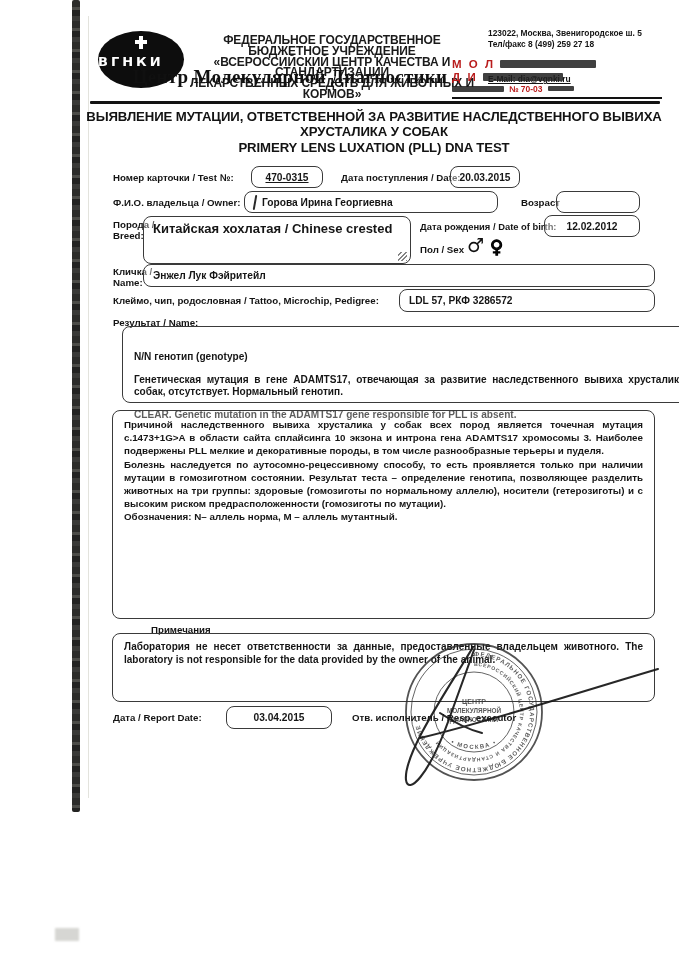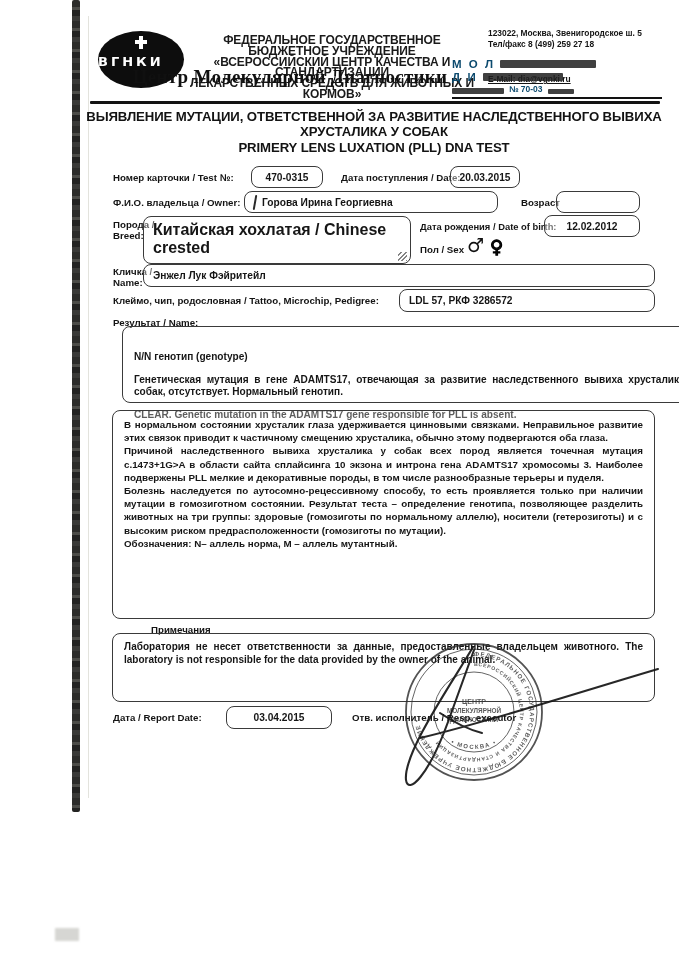--- a/index.html
+++ b/index.html
@@ -13,21 +13,21 @@
   
   .logo{left:98px;top:31px;width:86px;height:57px;}
   .logo-ellipse{position:absolute;inset:0;background:#0d0d0d;border-radius:50%;}
   .logo-cross-v{position:absolute;left:50%;top:5px;width:4px;height:13px;margin-left:-2px;background:#fff;}
   .logo-cross-h{position:absolute;left:50%;top:9px;width:12px;height:4px;margin-left:-6px;background:#fff;}
   .logo-label{position:absolute;left:0;right:0;top:23px;color:#fff;font-weight:700;font-size:13px;letter-spacing:3px;font-family:"DejaVu Sans",sans-serif;}
   .org{left:188px;top:35px;width:288px;text-align:center;font-size:12px;font-weight:700;line-height:10.8px;letter-spacing:-0.1px;}
   .dept{left:96px;top:66px;width:388px;text-align:center;font-family:"Liberation Serif",serif;font-weight:700;font-size:19px;letter-spacing:.3px;color:#101010;}
   .contact{left:488px;top:28px;width:184px;font-size:8.4px;font-weight:700;line-height:11px;color:#141414;}
   .contact .email{text-decoration:underline;margin-top:24px;}
-  .overlay{left:452px;top:57px;width:216px;font-weight:800;color:#0c4a6e;}
+  .overlay{left:452px;top:57px;width:216px;font-weight:800;color:#b91c1c;}
   .overlay-row{display:flex;align-items:center;gap:5px;height:13px;}
   .overlay-row .txt{font-size:11.5px;letter-spacing:2px;}
   .smudge{display:inline-block;height:8px;background:#1f1f1f;border-radius:1px;filter:blur(.6px);opacity:.85;}
   .overlay-rule{left:452px;top:97px;width:210px;height:2px;background:#121212;}
   .header-rule{left:90px;top:101px;width:570px;height:2.5px;background:#131313;border-radius:1px;}
   
   .title{left:86px;top:109px;width:576px;text-align:center;font-weight:800;font-size:13.2px;line-height:15.4px;letter-spacing:-0.1px;color:#131313;}
   
   .lbl{font-size:9.7px;font-weight:700;color:#141414;white-space:nowrap;}
   .lbl2{line-height:10.5px;}
@@ -78,38 +78,38 @@
 
   <div class="abs overlay">
     <div class="overlay-row">
       <span class="txt">М О Л</span>
       <span class="smudge" style="width:96px"></span>
     </div>
     <div class="overlay-row">
       <span class="txt">Д И</span>
       <span class="smudge" style="width:80px"></span>
     </div>
-    <div class="overlay-row" style="height:11px;align-items:flex-end;">
+    <div class="overlay-row" style="height:11px;">
       <span class="smudge" style="width:52px;height:6px"></span>
       <span style="font-size:8.5px;font-weight:800;">№ 70-03</span>
       <span class="smudge" style="width:26px;height:5px"></span>
     </div>
   </div>
   <div class="abs overlay-rule"></div>
 
   <div class="abs header-rule"></div>
 
   <div class="abs title">
     <div>ВЫЯВЛЕНИЕ МУТАЦИИ, ОТВЕТСТВЕННОЙ ЗА РАЗВИТИЕ НАСЛЕДСТВЕННОГО ВЫВИХА</div>
     <div>ХРУСТАЛИКА У СОБАК</div>
     <div>PRIMERY LENS LUXATION (PLL) DNA TEST</div>
   </div>
 
   <div class="abs lbl" style="left:113px;top:172px;">Номер карточки / Test №:</div>
-  <div class="abs box center" style="left:251px;top:166px;width:72px;height:22px;">
+  <div class="abs box center" style="left:251px;top:166px;width:72px;height:22px;text-decoration:underline;">
     <span>470-0315</span>
   </div>
   <div class="abs lbl" style="left:341px;top:172px;">Дата поступления / Date:</div>
   <div class="abs box center" style="left:450px;top:166px;width:70px;height:22px;">
     <span>20.03.2015</span>
   </div>
 
   <div class="abs lbl" style="left:113px;top:197px;">Ф.И.О. владельца / Owner:</div>
   <div class="abs box padded" style="left:244px;top:191px;width:254px;height:22px;">
     <span class="pen-tick"></span>
@@ -117,21 +117,21 @@
   </div>
   <div class="abs lbl" style="left:521px;top:197px;">Возраст</div>
   <div class="abs box padded" style="left:556px;top:191px;width:84px;height:22px;">
     <span></span>
   </div>
 
   <div class="abs lbl lbl2" style="left:113px;top:220px;">
     <div>Порода /</div>
     <div>Breed:</div>
   </div>
-  <div class="abs bigbox" style="left:143px;top:216px;width:268px;height:48px;padding:4px 9px;font-size:16px;position:absolute;">
+  <div class="abs bigbox" style="left:143px;top:216px;width:268px;height:48px;padding:4px 9px;font-size:13px;position:absolute;">
     <span>Китайская хохлатая / Chinese crested</span>
     <span class="handle-mark"></span>
   </div>
   <div class="abs lbl" style="left:420px;top:221px;font-size:9.4px;">Дата рождения / Date of birth:</div>
   <div class="abs box center" style="left:544px;top:215px;width:96px;height:22px;">
     <span>12.02.2012</span>
   </div>
   <div class="abs lbl" style="left:420px;top:244px;">Пол / Sex</div>
   <div class="abs sexsym" style="left:467px;top:234px;font-size:19px;">♂</div>
   <div class="abs sexsym" style="left:490px;top:236px;font-size:18px;font-weight:700;-webkit-text-stroke:1.2px #000;">♀</div>
@@ -150,21 +150,20 @@
   </div>
 
   <div class="abs lbl" style="left:113px;top:317px;">Результат / Name:</div>
   <div class="abs bigbox result-box">
     <p>N/N генотип (genotype)</p>
     <p style="text-align:justify;">Генетическая мутация в гене ADAMTS17, отвечающая за развитие наследственного вывиха хрусталика у собак, отсутствует. Нормальный генотип.</p>
     <p>CLEAR. Genetic mutation in the ADAMTS17 gene responsible for PLL is absent.</p>
   </div>
 
   <div class="abs bigbox info-box">
-    <p>В нормальном состоянии хрусталик глаза удерживается цинновыми связками. Неправильное развитие этих связок приводит к частичному смещению хрусталика, обычно этому подвергаются оба глаза.</p>
     <p>Причиной наследственного вывиха хрусталика у собак всех пород является точечная мутация c.1473+1G&gt;A в области сайта сплайсинга 10 экзона и интрона гена ADAMTS17 хромосомы 3. Наиболее подвержены PLL мелкие и декоративные породы, в том числе разнообразные терьеры и пуделя.</p>
     <p>Болезнь наследуется по аутосомно-рецессивному способу, то есть проявляется только при наличии мутации в гомозиготном состоянии. Результат теста – определение генотипа, позволяющее разделить животных на три группы: здоровые (гомозиготы по нормальному аллелю), носители (гетерозиготы) и с высоким риском предрасположенности (гомозиготы по мутации).</p>
     <p>Обозначения: N– аллель норма, М – аллель мутантный.</p>
   </div>
 
   <div class="abs lbl" style="left:113px;top:624px;padding-left:38px;">Примечания</div>
   <div class="abs bigbox notes-box">
     <span>Лаборатория не несет ответственности за данные, предоставленные владельцем животного. The laboratory is not responsible for the data provided by the owner of the animal.</span>
   </div>
 

